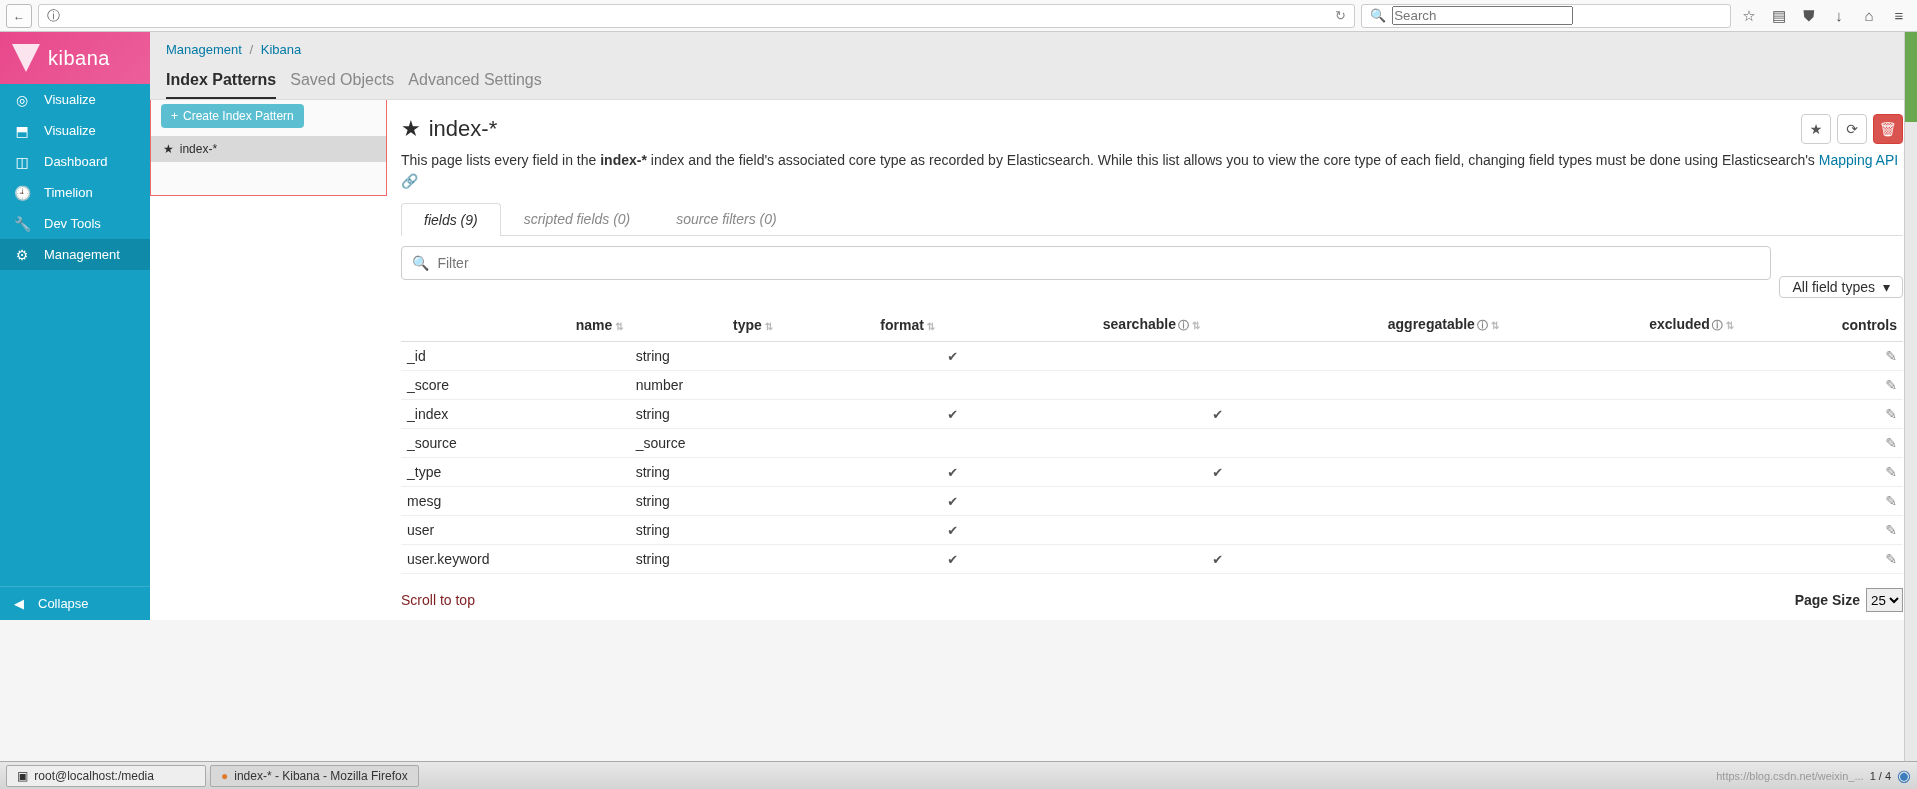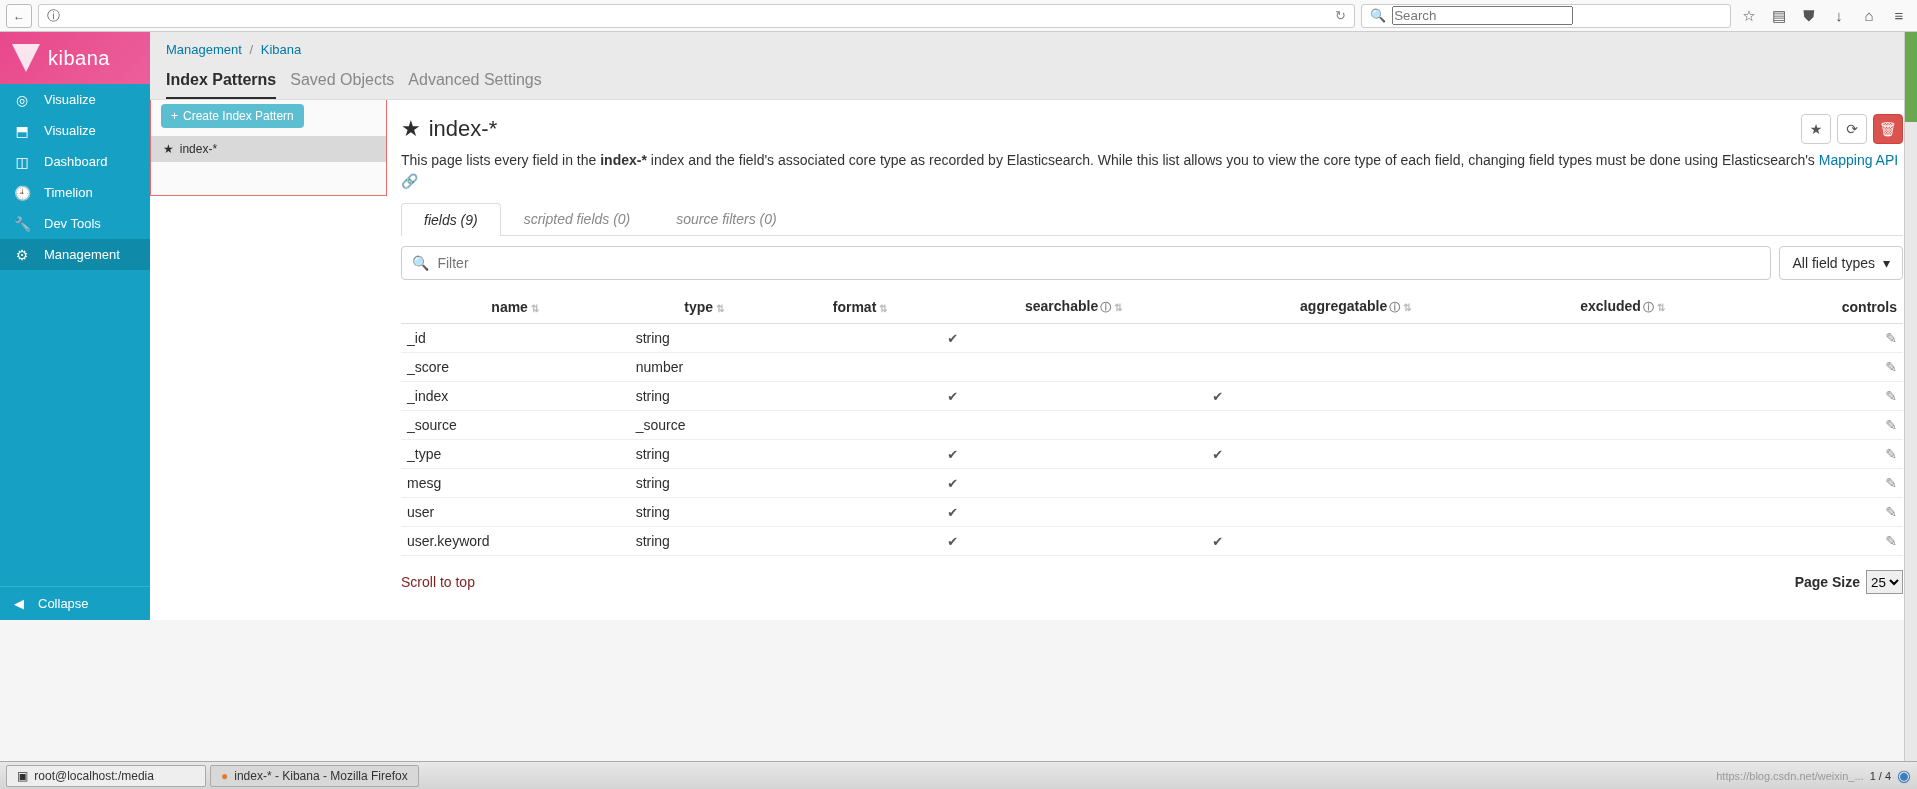--- a/index.html
+++ b/index.html
@@ -53,24 +53,24 @@
 .desc { font-size:14px; color:#333; line-height:1.5; margin-bottom:10px; }
 .desc a { color:#0079a5; text-decoration:none; }
 
 .tabbar { display:flex; border-bottom:1px solid #ddd;font-style:italic; }
 .ctab { padding:8px 22px; font-size:14px; color:#888; border:1px solid transparent; border-bottom:none; cursor:pointer; }
 .ctab.active { color:#2d2d2d; border-color:#ddd; border-radius:4px 4px 0 0; background:#fff; position:relative; top:1px; }
 
 .filter-row { display:flex; gap:8px; margin:10px 0; }
 .filter-input { flex:1; height:34px; border:1px solid #ccc; border-radius:4px; padding:0 10px; display:flex; align-items:center; gap:8px; color:#888; background:#fff; }
 .filter-input input { border:none; outline:none; flex:1; font-size:14px; background:transparent; }
-.types-btn { height:34px; border:1px solid #ccc; border-radius:4px; background:#fff; padding:0 12px; display:flex; align-items:center; gap:8px; cursor:pointer; font-size:14px; }
+.types-btn { height:22px; border:1px solid #ccc; border-radius:4px; background:#fff; padding:0 12px; display:flex; align-items:center; gap:8px; cursor:pointer; font-size:14px;margin-top:30px; }
 
 table { width:100%; border-collapse:collapse; }
-th { text-align:center; font-weight:700; font-size:14px; padding:8px 6px; border-bottom:1px solid #ddd; }
+th { text-align:right; font-weight:700; font-size:14px; padding:8px 6px; border-bottom:1px solid #ddd; }
 th .sort { color:#bbb; font-size:10px; margin-left:3px; }
 th .info { font-size:11px; color:#888; margin-left:2px; }
 th.controls-h { text-align:right; }
 td { padding:6px 6px; border-bottom:1px solid #eee; font-size:14px; }
 td.controls-c { text-align:right; color:#888; }
 .check { color:#555; font-size:13px; }
 
 .footer-row { display:flex; justify-content:space-between; align-items:center; margin-top:14px; }
 .scroll-top { color:#7f1d1d; font-size:14px; cursor:pointer; }
 .pagesize { display:flex; align-items:center; gap:6px; font-size:14px; font-weight:600; }

